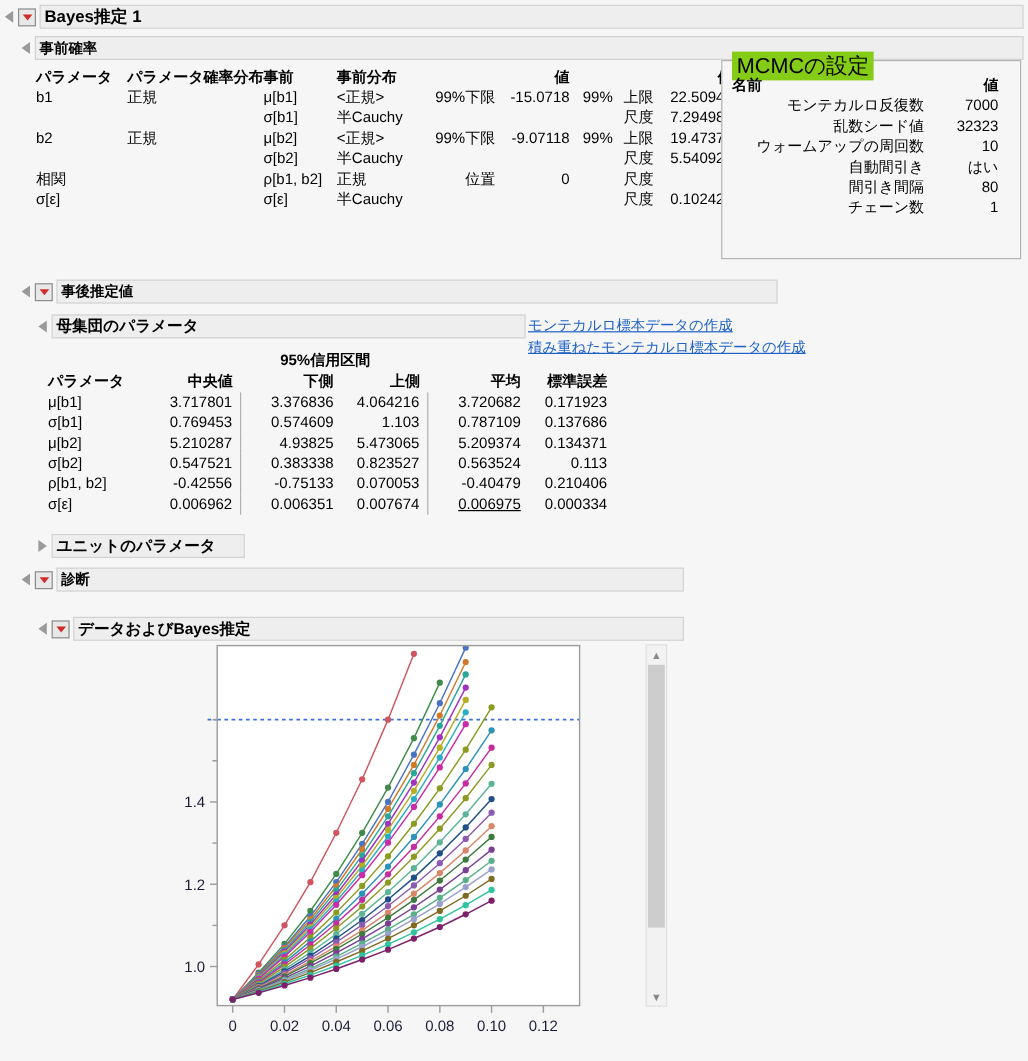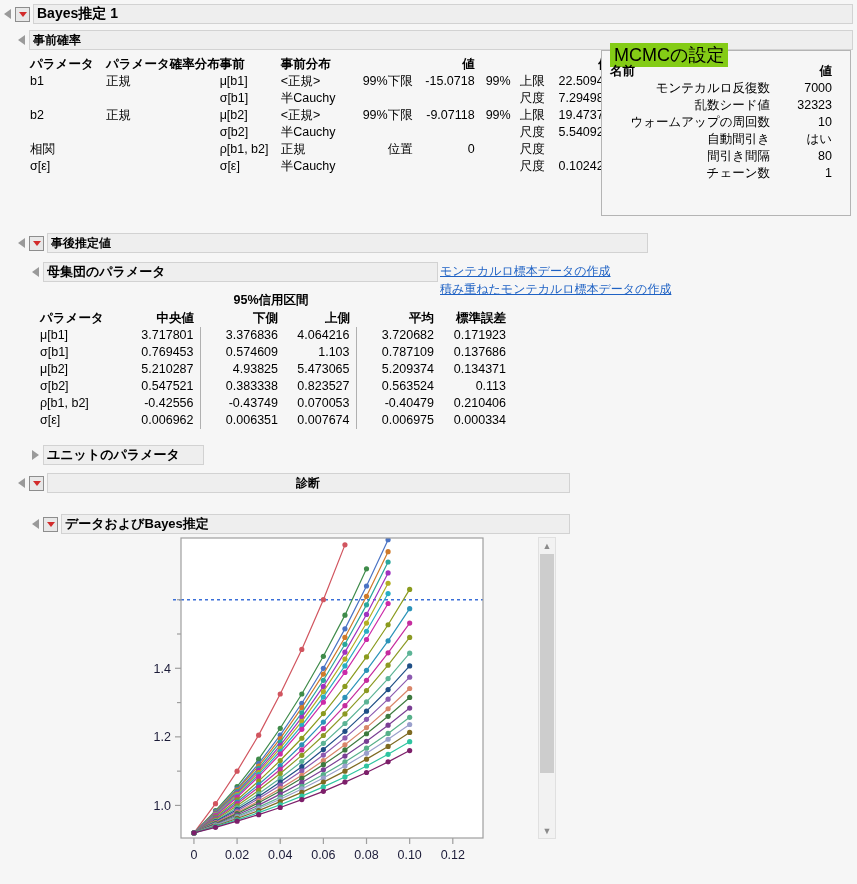--- a/index.html
+++ b/index.html
@@ -310,49 +310,49 @@
       <td class="l">σ[b2]</td>
       <td class="r" style="padding-right:6px; border-right:1px solid #b0b0b0;">0.547521</td>
       <td class="r" style="padding-left:6px;">0.383338</td>
       <td class="r" style="padding-right:6px; border-right:1px solid #b0b0b0;">0.823527</td>
       <td class="r" style="padding-left:6px;">0.563524</td>
       <td class="r">0.113</td>
     </tr>
     <tr>
       <td class="l">ρ[b1, b2]</td>
       <td class="r" style="padding-right:6px; border-right:1px solid #b0b0b0;">-0.42556</td>
-      <td class="r" style="padding-left:6px;">-0.43749</td>
+      <td class="r" style="padding-left:6px;">-0.75133</td>
       <td class="r" style="padding-right:6px; border-right:1px solid #b0b0b0;">0.070053</td>
       <td class="r" style="padding-left:6px;">-0.40479</td>
       <td class="r">0.210406</td>
     </tr>
     <tr>
       <td class="l">σ[ε]</td>
       <td class="r" style="padding-right:6px; border-right:1px solid #b0b0b0;">0.006962</td>
       <td class="r" style="padding-left:6px;">0.006351</td>
       <td class="r" style="padding-right:6px; border-right:1px solid #b0b0b0;">0.007674</td>
-      <td class="r" style="padding-left:6px;">0.006975</td>
+      <td class="r" style="padding-left:6px;text-decoration:underline;">0.006975</td>
       <td class="r">0.000334</td>
     </tr>
   </tbody>
     </table>
 
   <div class="outline-row" style="left:32px; top:445px; width:172px;">
     <span class="tri closed"></span>
     <div class="hdr-bar lvl3" style="flex:1 1 auto;">
       <span class="hdr-label">ユニットのパラメータ</span>
     </div>
   </div>
 
   <div class="outline-row" style="left:18px; top:473px; width:552px;">
     <span class="tri"></span>
     <span class="redbtn">
         <i></i>
       </span>
-    <div class="hdr-bar lvl2" style="flex:1 1 auto;justify-content:center;">
+    <div class="hdr-bar lvl2" style="flex:1 1 auto;">
       <span class="hdr-label">診断</span>
     </div>
   </div>
 
   <div class="outline-row" style="left:32px; top:501px; width:538px;margin-top:13px;">
     <span class="tri"></span>
     <span class="redbtn">
         <i></i>
       </span>
     <div class="hdr-bar lvl3" style="flex:1 1 auto;">

